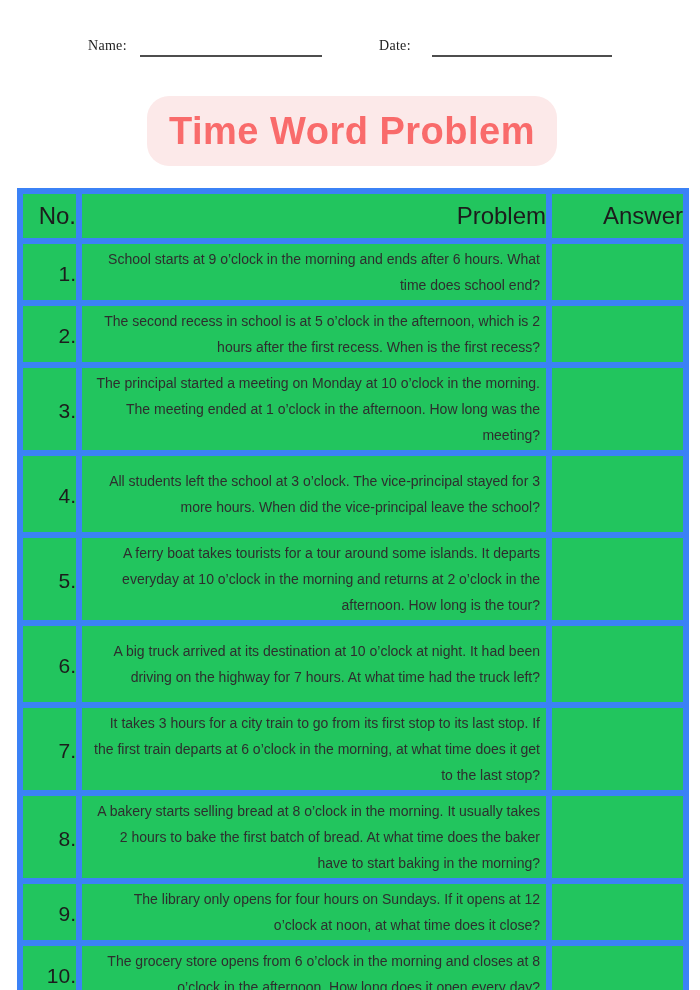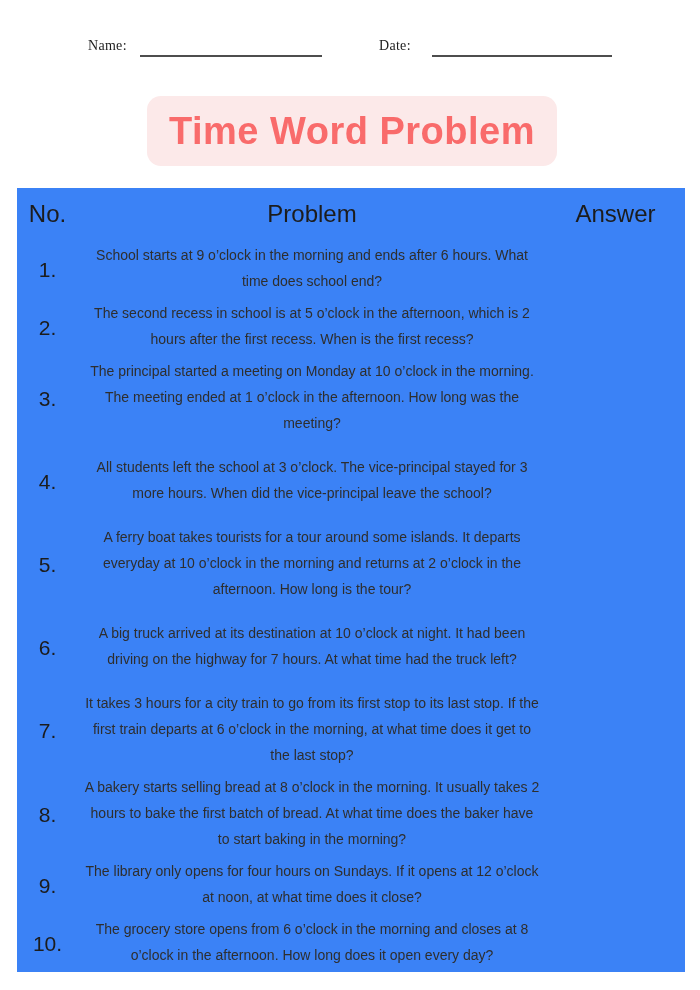--- a/index.html
+++ b/index.html
@@ -35,21 +35,21 @@
   .date-line { left: 432px; width: 180px; }
 
   
   .title-banner {
     position: absolute;
     top: 96px;
     left: 147px;
     width: 410px;
     height: 70px;
     background: #fce9e9;
-    border-radius: 14px;
+    border-radius: 22px;
     display: flex;
     align-items: center;
     justify-content: center;
   }
   .title-text {
     font-size: 38px;
     font-weight: 700;
     color: #f96b6b;
     letter-spacing: 0.5px;
     white-space: nowrap;
@@ -62,24 +62,24 @@
     left: 17px;
     width: 666px;
     border-collapse: collapse;
     table-layout: fixed;
     background: #ffffff;
   }
   table.worksheet col.c-no { width: 59px; }
   table.worksheet col.c-q  { width: 470px; }
   table.worksheet col.c-a  { width: 137px; }
   table.worksheet td, table.worksheet th {
-    border: 2px solid #3b82f6;
+    border: 6px solid #3b82f6;
     vertical-align: middle;
-    text-align: center;
-    background: #3b82f6;
+    text-align: right;
+    background: #22c55e;
   }
   tr.head th {
     height: 50px;
     font-size: 24px;
     font-weight: 400;
     color: #1c1c1c;
   }
   td.no-cell {
     font-size: 21px;
     color: #1c1c1c;

